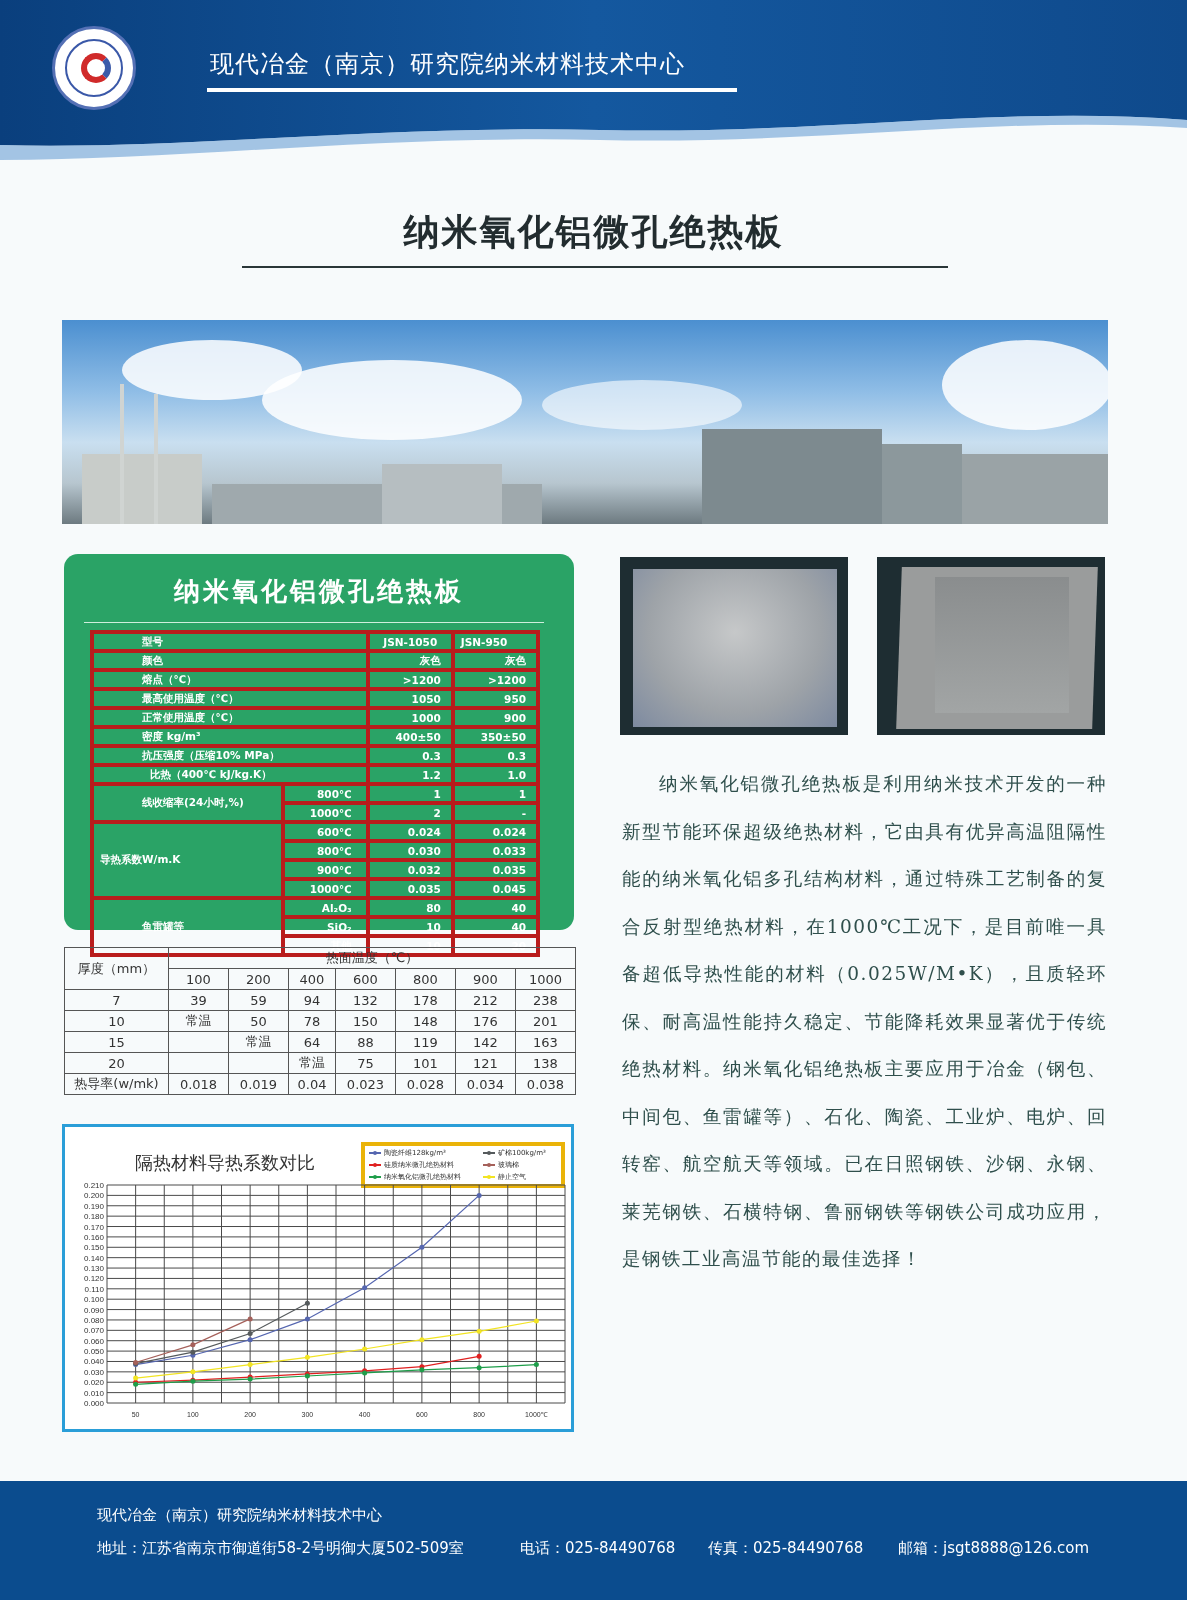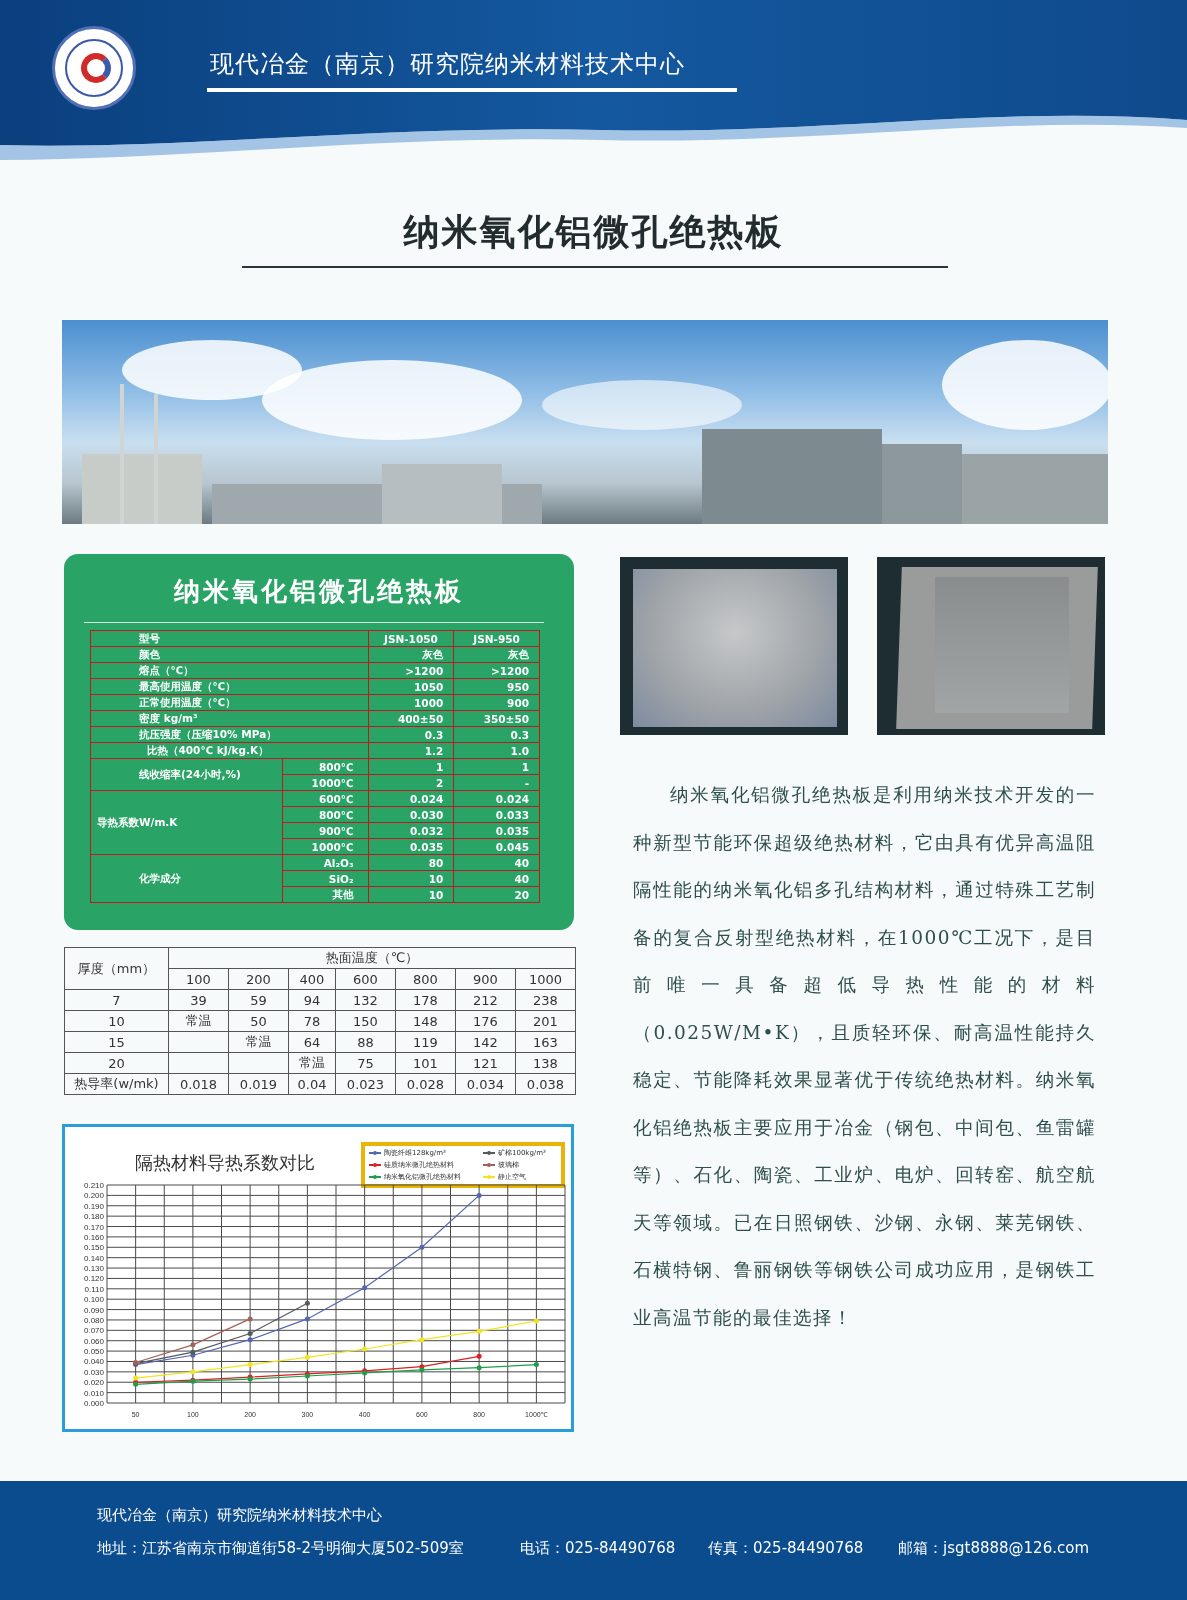--- a/index.html
+++ b/index.html
@@ -13,35 +13,35 @@
   .org-underline{position:absolute;left:207px;top:88px;width:530px;height:4px;background:#fff;}
   .main-title{position:absolute;left:0;top:208px;width:1187px;text-align:center;font-size:36px;font-weight:bold;color:#222c2f;letter-spacing:2px;}
   .main-underline{position:absolute;left:242px;top:266px;width:706px;height:2px;background:#2a3638;}
   .banner{position:absolute;left:62px;top:320px;width:1046px;height:204px;overflow:hidden;background:linear-gradient(#4b8fd0 0%,#8fbde6 35%,#c9dff0 60%,#b7c6cf 80%,#6d7a80 100%);}
   .cloud{position:absolute;background:#fff;border-radius:50%;opacity:.85;}
   .factory{position:absolute;bottom:0;background:#8e999e;}
   .spec-card{position:absolute;left:64px;top:554px;width:510px;height:376px;background:#2aa366;border-radius:14px;}
   .spec-title{position:absolute;left:0;top:20px;width:510px;text-align:center;font-size:26px;font-weight:bold;color:#fff;letter-spacing:3px;}
   .spec-title-line{position:absolute;left:20px;top:68px;width:460px;height:1px;background:#cfeedd;}
   table.spec{position:absolute;left:26px;top:76px;width:450px;border-collapse:collapse;font-size:10.5px;color:#fff;font-weight:bold;}
-  table.spec td{border:1px solid #b91c1c;height:15px;padding:0 6px;}
+  table.spec td{border:4px solid #b91c1c;height:15px;padding:0 6px;}
   table.spec td.num{text-align:right;padding-right:10px;}
   table.spec td.sub{text-align:right;padding-right:14px;}
   table.temp{position:absolute;left:64px;top:947px;width:512px;border-collapse:collapse;font-size:13px;color:#333;}
   table.temp td{border:1px solid #555;text-align:center;height:20px;padding:0;}
   .chart-box{position:absolute;left:62px;top:1124px;width:512px;height:308px;border:3px solid #2a9ed8;box-sizing:border-box;background:#fff;}
   .chart-title{position:absolute;left:70px;top:24px;font-size:18px;color:#333;}
   .legend{position:absolute;left:296px;top:15px;width:196px;height:38px;border:4px solid #eab308;font-size:7px;color:#333;}
   .legend .li{position:absolute;display:flex;align-items:center;gap:3px;white-space:nowrap;}
   .legend .sw{display:inline-block;width:12px;height:2px;position:relative;}
   .legend .sw::after{content:"";position:absolute;left:4px;top:-1px;width:4px;height:4px;border-radius:50%;background:inherit;}
   .photos{position:absolute;top:557px;height:178px;background:#1e2d32;}
   .photo-plate{position:absolute;}
   .desc{position:absolute;left:622px;top:760px;width:485px;font-family:"DejaVu Serif","Liberation Serif",serif;font-size:18.5px;line-height:47.5px;color:#2f4f4c;text-align:justify;letter-spacing:1.5px;}
-  .desc p{margin:11px;text-indent:2em;}
+  .desc p{margin:0;text-indent:2em;}
   .footer{position:absolute;left:0;top:1481px;width:1187px;height:119px;background:#0b4c8e;color:#fff;font-size:15px;}
   .footer .row{position:absolute;white-space:nowrap;}
 </style>
 </head>
 <body>
 
 <div class="header">
   <svg width="1187" height="175" viewBox="0 0 1187 175">
     <defs>
       <linearGradient id="hg" x1="0" y1="0" x2="1" y2="0">
@@ -87,21 +87,21 @@
     <colgroup>
         <col style="width:188px">
         <col style="width:84px">
         <col style="width:84px">
         <col style="width:84px">
       </colgroup>
     <tbody>
         <tr>
       <td colspan="2" style="padding-left:48px">型号</td>
       <td style="text-align:center">JSN-1050</td>
-      <td style="text-align:center">JSN-950</td>
+      <td style="">JSN-950</td>
     </tr>
     <tr>
           <td colspan="2" style="padding-left:48px">颜色</td>
           <td class="num">灰色</td>
           <td class="num">灰色</td>
         </tr>
     <tr>
           <td colspan="2" style="padding-left:48px">熔点（℃）</td>
           <td class="num">&gt;1200</td>
           <td class="num">&gt;1200</td>
@@ -160,21 +160,21 @@
           <td class="num">0.032</td>
           <td class="num">0.035</td>
         </tr>
     <tr>
           <td class="sub">1000℃</td>
           <td class="num">0.035</td>
           <td class="num">0.045</td>
         </tr>
 
     <tr>
-      <td rowspan="3" style="padding-left:48px">化学成分</td>
+      <td rowspan="3" style="padding-left:48px">鱼雷罐等</td>
       <td class="sub">Al₂O₃</td>
       <td class="num">80</td>
       <td class="num">40</td>
     </tr>
     <tr>
           <td class="sub">SiO₂</td>
           <td class="num">10</td>
           <td class="num">40</td>
         </tr>
     <tr>

